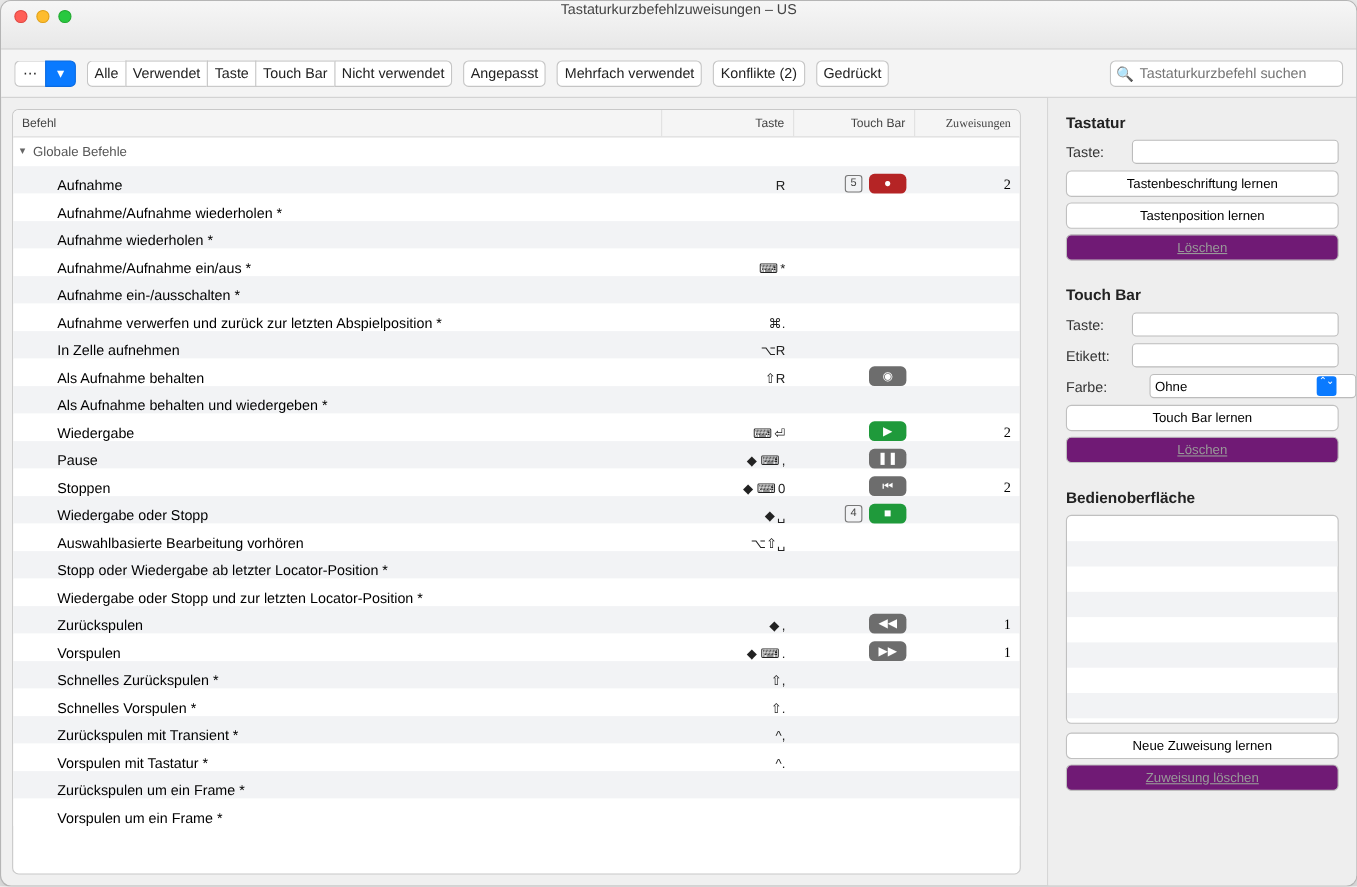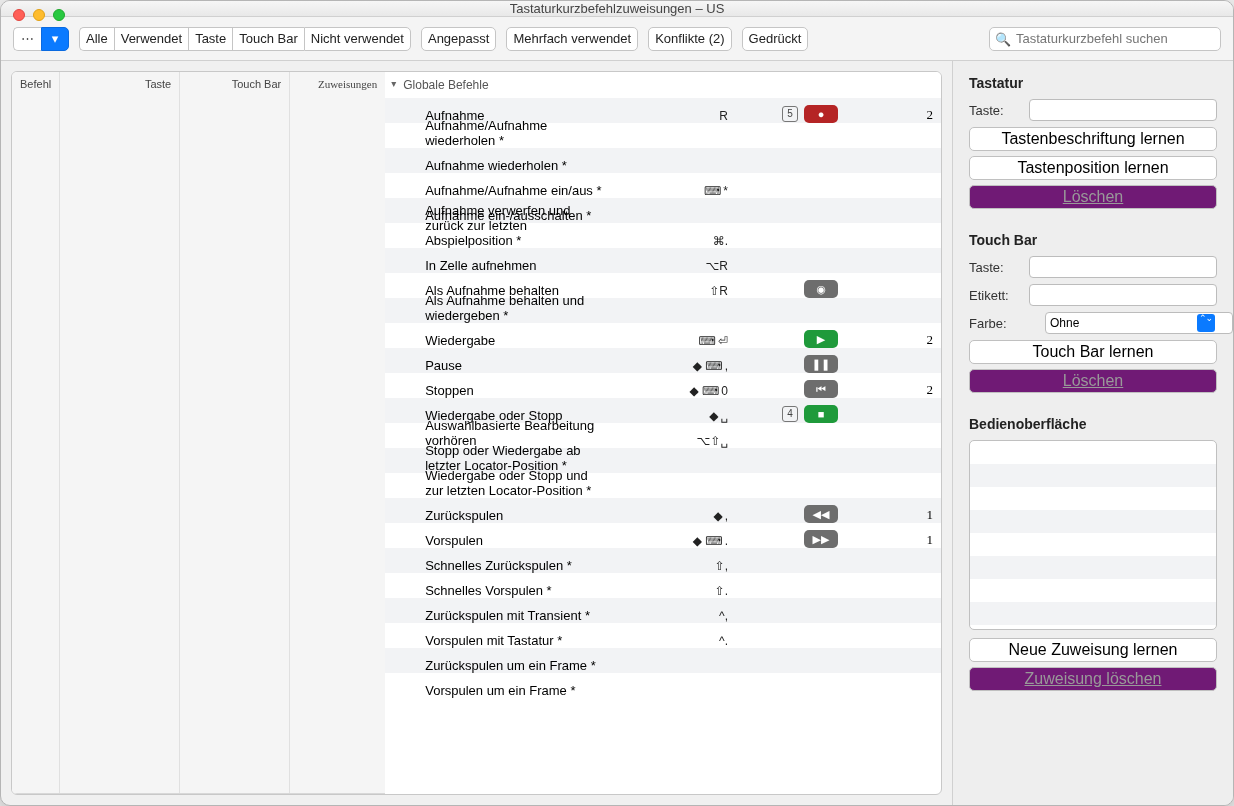--- a/index.html
+++ b/index.html
@@ -1,44 +1,44 @@
 <!DOCTYPE html>
 <html><head>
 <meta charset="utf-8">
 <style>
 * { box-sizing: border-box; margin: 0; padding: 0; }
 body { font-family: -apple-system, "Helvetica Neue", Arial, sans-serif; font-size: 13px; background: #ececec; color: #000; }
 
 .window { width: 1234px; height: 806px; background: #f0f0f0; border: 1px solid #b5b5b5; border-radius: 10px; overflow: hidden; display: flex; flex-direction: column; box-shadow: 0 8px 20px rgba(0,0,0,0.2); margin: 0; }
 
-.titlebar { height: 16px; display: flex; align-items: center; justify-content: center; position: relative; background: linear-gradient(#f6f6f6,#e8e8e8); border-bottom: 1px solid #d0d0d0; }
+.titlebar { height: 44px; display: flex; align-items: flex-start; justify-content: center; position: relative; background: linear-gradient(#f6f6f6,#e8e8e8); border-bottom: 1px solid #d0d0d0; }
 .traffic { position: absolute; left: 12px; top: 8px; display: flex; gap: 8px; }
 .tl { width: 12px; height: 12px; border-radius: 50%; }
 .tl.r { background: #ff5f57; border:1px solid #e14640; }
 .tl.y { background: #febc2e; border:1px solid #e1a116; }
 .tl.g { background: #28c840; border:1px solid #1fa92e; }
 .title { font-size: 13px; color: #444; }
 
 .toolbar { height: 44px; display: flex; align-items: center; padding: 0 12px; gap: 10px; border-bottom: 1px solid #d0d0d0; background: #f4f4f4; }
 .tbtn { background: #fff; border: 1px solid #c5c5c5; border-radius: 5px; height: 24px; padding: 0 6px; font-size: 13px; display: inline-flex; align-items: center; color: #222; cursor: pointer; }
 .seg { display: inline-flex; }
 .seg .tbtn { border-radius: 0; border-right-width: 0; }
 .seg .tbtn:first-child { border-radius: 5px 0 0 5px; }
 .seg .tbtn:last-child { border-radius: 0 5px 5px 0; border-right-width: 1px; }
 .iconbtn { width: 28px; justify-content: center; padding: 0; }
 .bluebtn { background: #0a7aff; color: #fff; border-color: #0a6ae0; }
 .spacer { flex: 1; }
 .search { position: relative; }
-.search input { width: 232px; height: 24px; border: 1px solid #c5c5c5; border-radius: 5px; padding: 0 8px 0 26px; font-size: 13px; background: #fff; }
+.search input { width: 212px; height: 24px; border: 1px solid #c5c5c5; border-radius: 5px; padding: 0 8px 0 26px; font-size: 13px; background: #fff; }
 .search .sicon { position: absolute; left: 6px; top: 5px; color: #888; font-size: 13px; }
 
 .body { flex: 1; display: flex; min-height: 0; }
 .main { flex: 1; display: flex; flex-direction: column; min-width: 0; border-right: 1px solid #d0d0d0; padding: 10px 0 10px 10px; }
 
-.tablewrap { flex:1; border: 1px solid #c8c8c8; border-radius: 6px; background: #fff; overflow: hidden; display:flex; flex-direction:row; margin-right: 10px; }
+.tablewrap { flex:1; border: 1px solid #c8c8c8; border-radius: 6px; background: #fff; overflow: hidden; display:flex; flex-direction:column; margin-right: 24px; }
 .thead { display: flex; background: #f5f5f5; border-bottom: 1px solid #d8d8d8; font-size: 11px; color: #444; }
 .thead > div { padding: 6px 8px; border-right: 1px solid #e0e0e0; }
 .c-cmd { flex: 1; }
 .c-key { width: 120px; text-align: right; }
 .c-tb { width: 110px; text-align: right; }
 .c-asg { width: 95px; text-align: right; border-right: none !important; font-family: Liberation Serif, serif; }
 
 .tbodywrap { flex:1; overflow-y: scroll; }
 .grp { font-size: 12px; color: #555; padding: 6px 8px 6px 18px; position: relative; background:#fff; }
 .grp::before { content:"▾"; position:absolute; left:6px; top:6px; font-size:10px; color:#666; }
@@ -61,21 +61,21 @@
 .tbodywrap::-webkit-scrollbar-track { background: #f5f5f5; }
 .tbodywrap::-webkit-scrollbar-thumb { background: #c0c0c0; border-radius: 8px; border: 3px solid #f5f5f5; }
 
 .inspector { width: 280px; background: #eeeeee; padding: 14px 16px; overflow-y:auto; font-size: 13px; }
 .insp-section { margin-bottom: 18px; }
 .insp-title { font-weight: 700; font-size: 14px; margin-bottom: 8px; color: #222; }
 .insp-row { display:flex; align-items:center; margin-bottom: 6px; gap:6px; }
 .insp-row label { width: 54px; color:#333; }
 .insp-row input[type=text] { flex:1; height:22px; border:1px solid #bcbcbc; border-radius:4px; background:#fff; padding:0 6px; font-size:12px; }
 .insp-row select { flex:1; height:22px; border:1px solid #bcbcbc; border-radius:4px; background:#fff; font-size:12px; padding:0 4px; }
-.widebtn { width:100%; height:24px; border:1px solid #c0c0c0; border-radius:5px; background:#fff; font-size:16px; margin-bottom:5px; cursor:pointer; }
+.widebtn { width:100%; height:24px; border:1px solid #c0c0c0; border-radius:5px; background:#fff; font-size:12px; margin-bottom:5px; cursor:pointer; }
 .widebtn:disabled { color:#999; background:#701a75;text-decoration:underline; }
 .listbox { border:1px solid #c0c0c0; border-radius:5px; background:#fff; height: 190px; overflow-y:auto; margin-bottom:8px; }
 .listbox .lrow { height:23px; }
 .listbox .lrow:nth-child(even){ background:#f2f3f5; }
 
 .selwrap { position:relative; flex:1; }
 .selwrap select { width:100%; appearance:none; -webkit-appearance:none; padding-right:22px;margin-left:16px; }
 .selwrap::after { content:""; position:absolute; right:2px; top:2px; width:18px; height:18px; background:#0a7aff; border-radius:3px; pointer-events:none; }
 .selwrap::before { content:"⌃⌄"; position:absolute; right:5px; top:3px; font-size:9px; color:#fff; z-index:2; pointer-events:none; white-space:pre; line-height:7px; letter-spacing:-1px; }
 </style>

